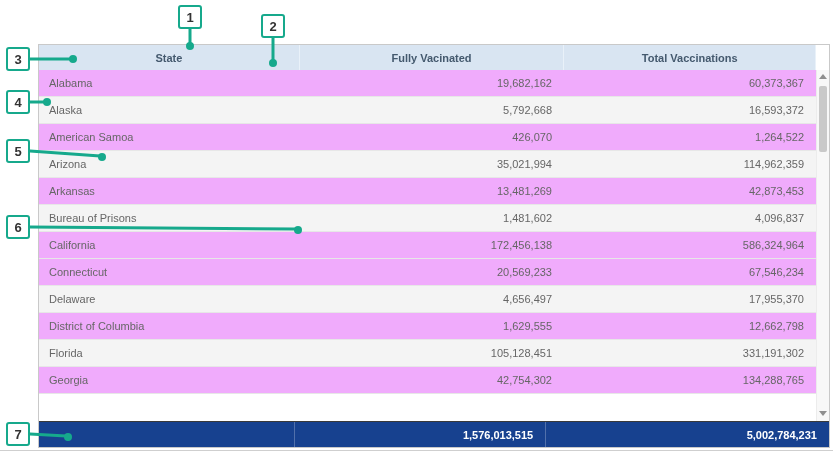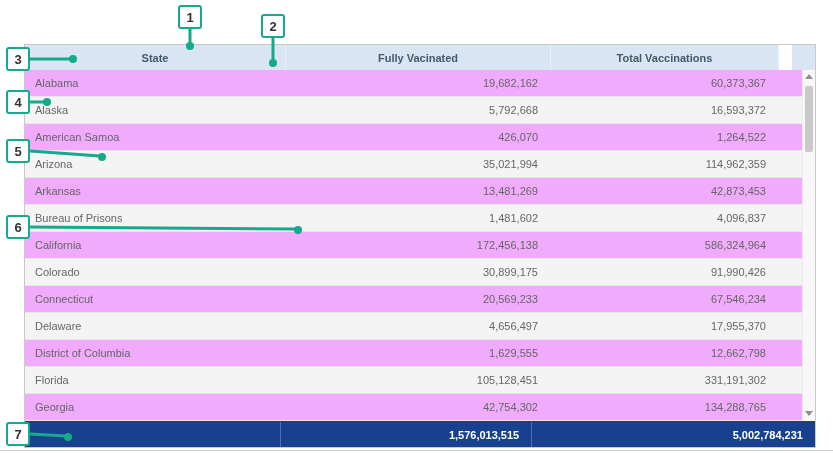--- a/index.html
+++ b/index.html
@@ -1,31 +1,31 @@
 <!DOCTYPE html>
 <html style="--annotation-accent: #16a98c; --header-bg: #d9e5f2; --header-text: #44596e; --body-text: #666666; --row-alt-bg: #f4f4f4; --row-border: #e7e7e7; --total-bg: #17418f; --total-text: #ffffff;"><head>
 <meta charset="utf-8">
 <style>
   html, body { margin: 0; padding: 0; background: #ffffff; }
   body { font-family: "Liberation Sans", "DejaVu Sans", sans-serif; }
 
   .stage { position: relative; width: 833px; height: 453px; background: #ffffff; overflow: hidden; }
 
   
-  .table-visual { position: absolute; left: 24px; top: 44px; width: 792px; height: 404px;
+  .table-visual { position: absolute; left: 38px; top: 44px; width: 792px; height: 404px;
                   border: 1px solid #c9c9c9; background: #ffffff; box-sizing: border-box; }
 
   .header-row { display: flex; height: 25px; background: var(--header-bg, #d9e5f2); }
   .hcell { font-size: 11px; font-weight: 700; color: var(--header-text, #44596e);
            display: flex; align-items: center; justify-content: center; box-sizing: border-box; }
   .hcell + .hcell { border-left: 1px solid #e9f1f9; }
 
   .col-state { width: 260px; }
   .col-fully { width: 265px; }
-  .col-total { width: 228px; }
+  .col-total { width: 252px; }
   .scroll-spacer { width: 13px; background: #ffffff; border-left: 1px solid #e9f1f9; }
 
   .tbody { position: relative; height: 351px; }
   .row { display: flex; height: 27px; box-sizing: border-box;
          border-bottom: 1px solid var(--row-border, #e7e7e7); background: #f0abfc; }
   .row.alt { background: var(--row-alt-bg, #f4f4f4); }
   .cell { font-size: 11px; color: var(--body-text, #666666); display: flex; align-items: center; box-sizing: border-box; }
   .cell.col-state { padding-left: 10px; }
   .num { justify-content: flex-end; padding-right: 12px; text-align: right; }
 
@@ -113,25 +113,20 @@
         <div class="row alt">
     <div class="cell col-state">Bureau of Prisons</div>
     <div class="cell col-fully num">1,481,602</div>
     <div class="cell col-total num">4,096,837</div>
   </div>
         <div class="row">
     <div class="cell col-state">California</div>
     <div class="cell col-fully num">172,456,138</div>
     <div class="cell col-total num">586,324,964</div>
   </div>
-        <div class="row alt">
-    <div class="cell col-state">Colorado</div>
-    <div class="cell col-fully num">30,899,175</div>
-    <div class="cell col-total num">91,990,426</div>
-  </div>
         <div class="row">
     <div class="cell col-state">Connecticut</div>
     <div class="cell col-fully num">20,569,233</div>
     <div class="cell col-total num">67,546,234</div>
   </div>
         <div class="row alt">
     <div class="cell col-state">Delaware</div>
     <div class="cell col-fully num">4,656,497</div>
     <div class="cell col-total num">17,955,370</div>
   </div>

